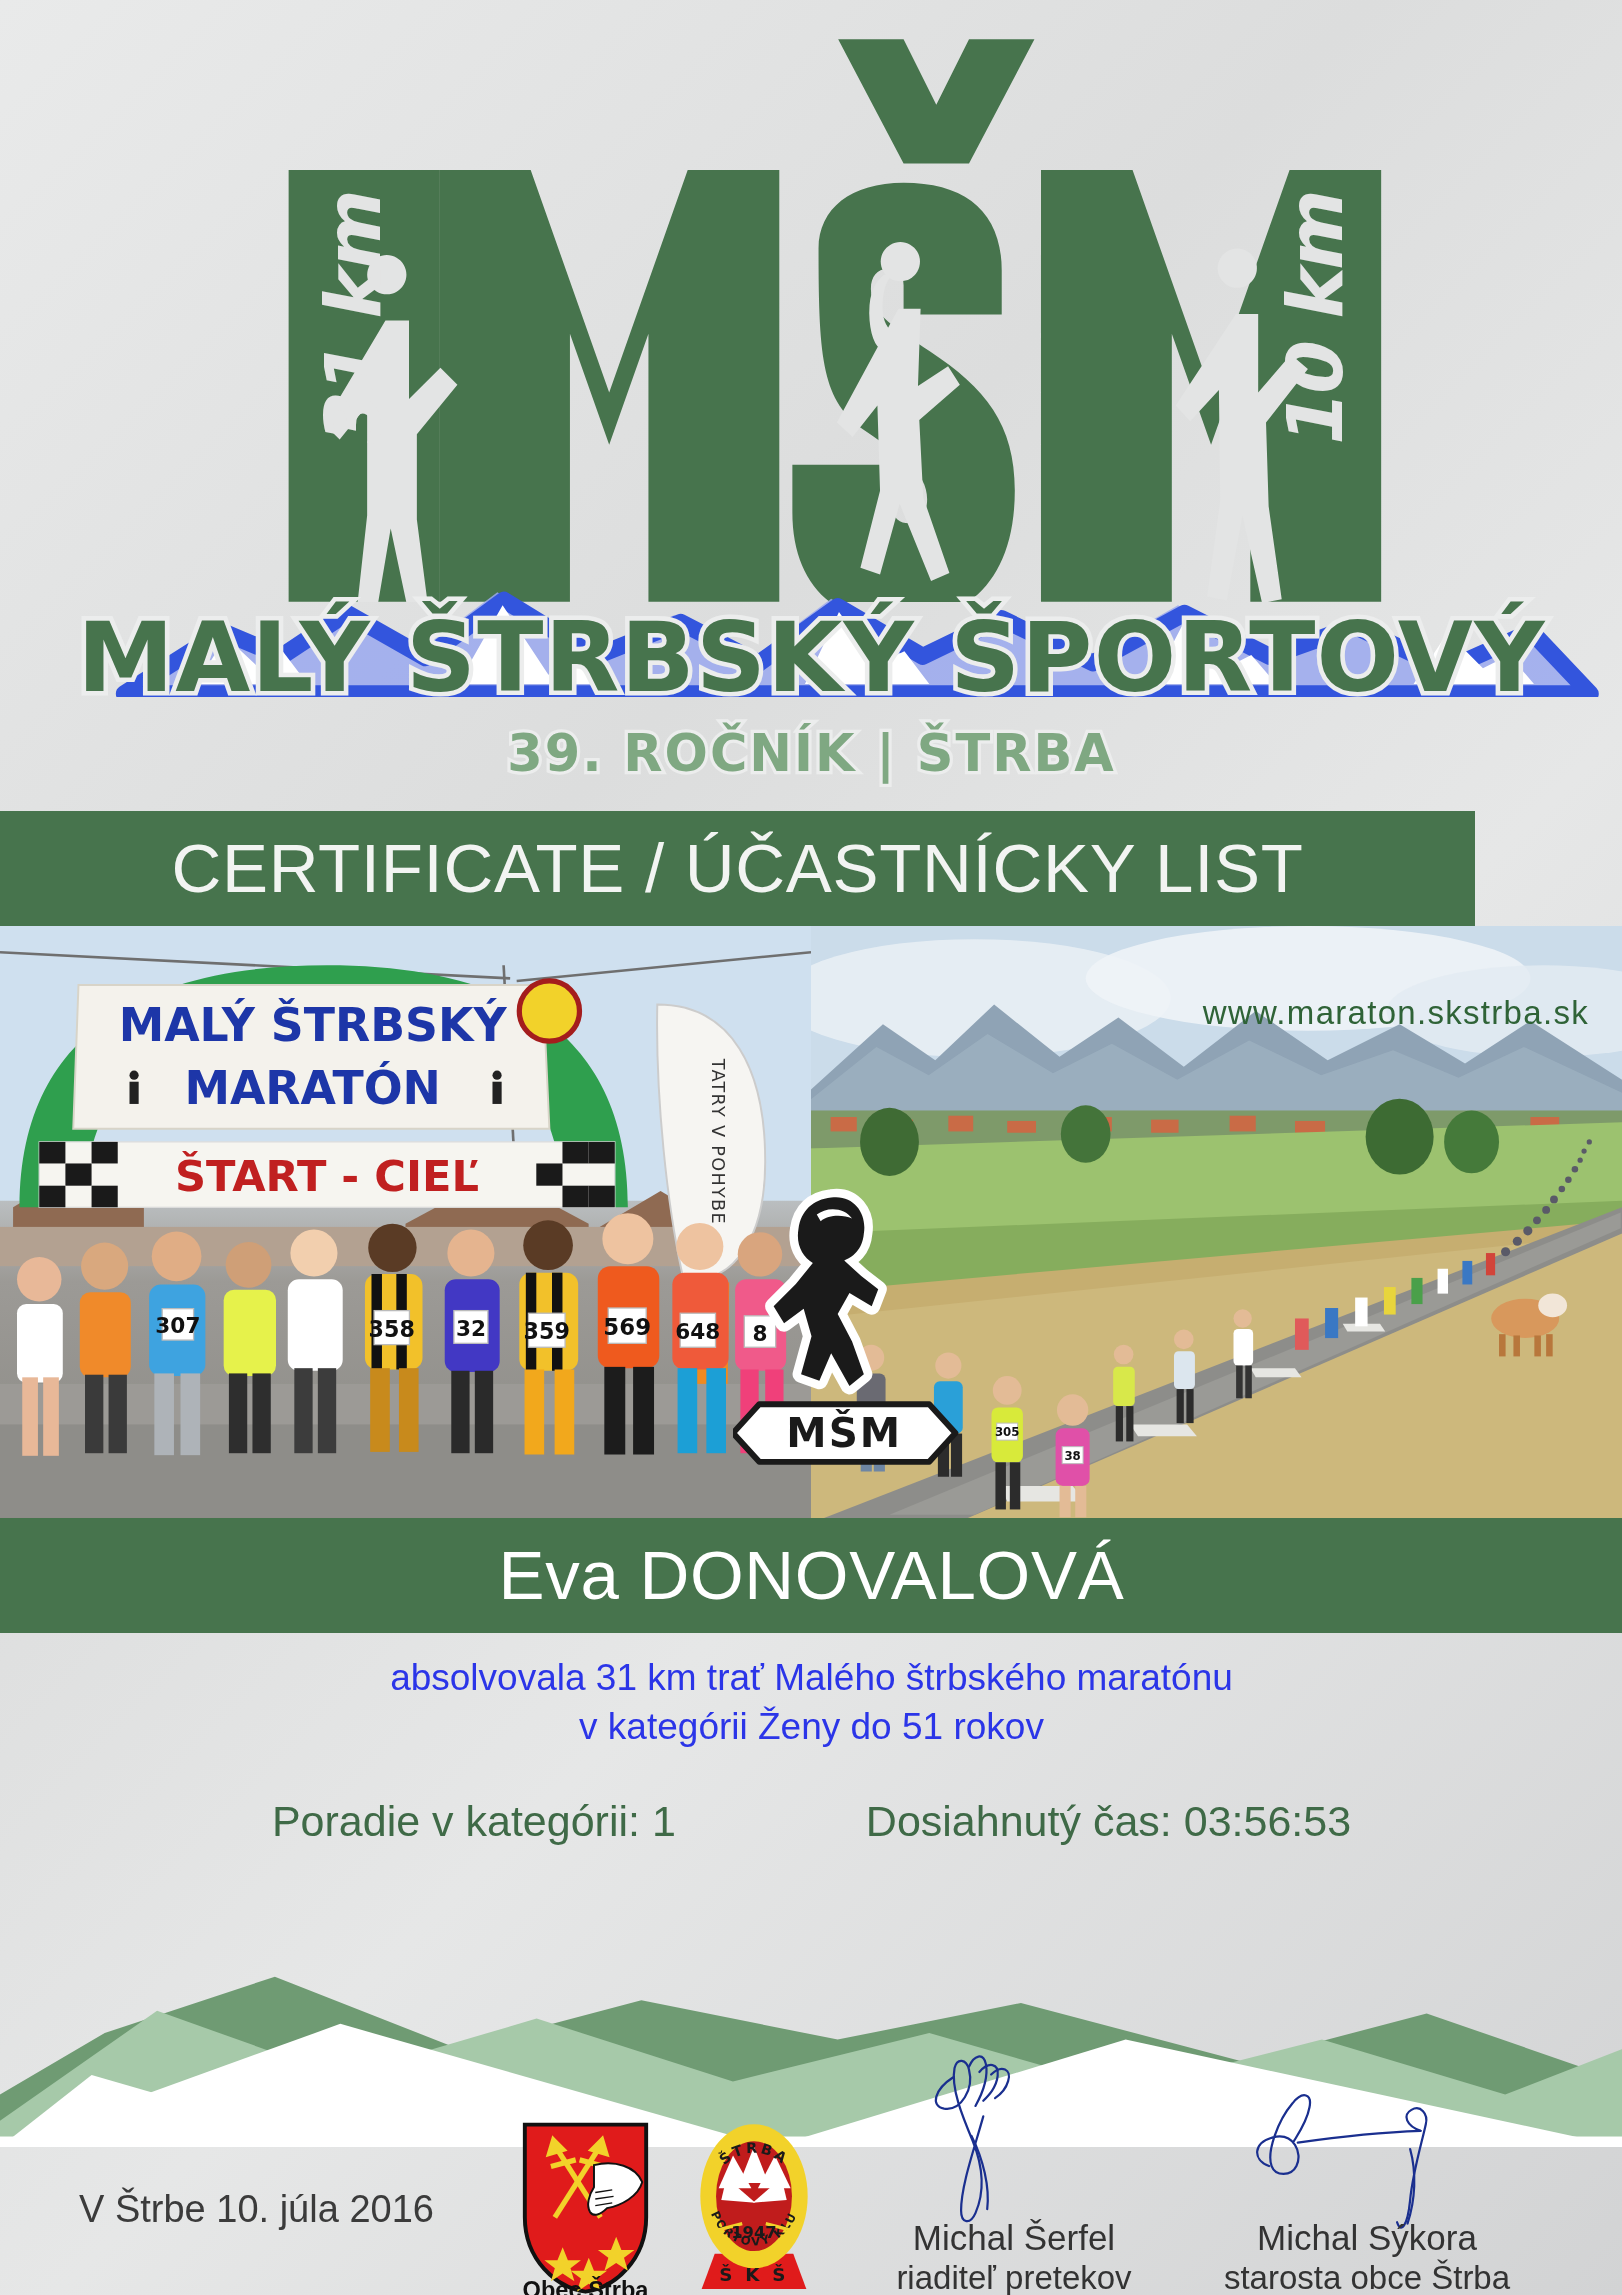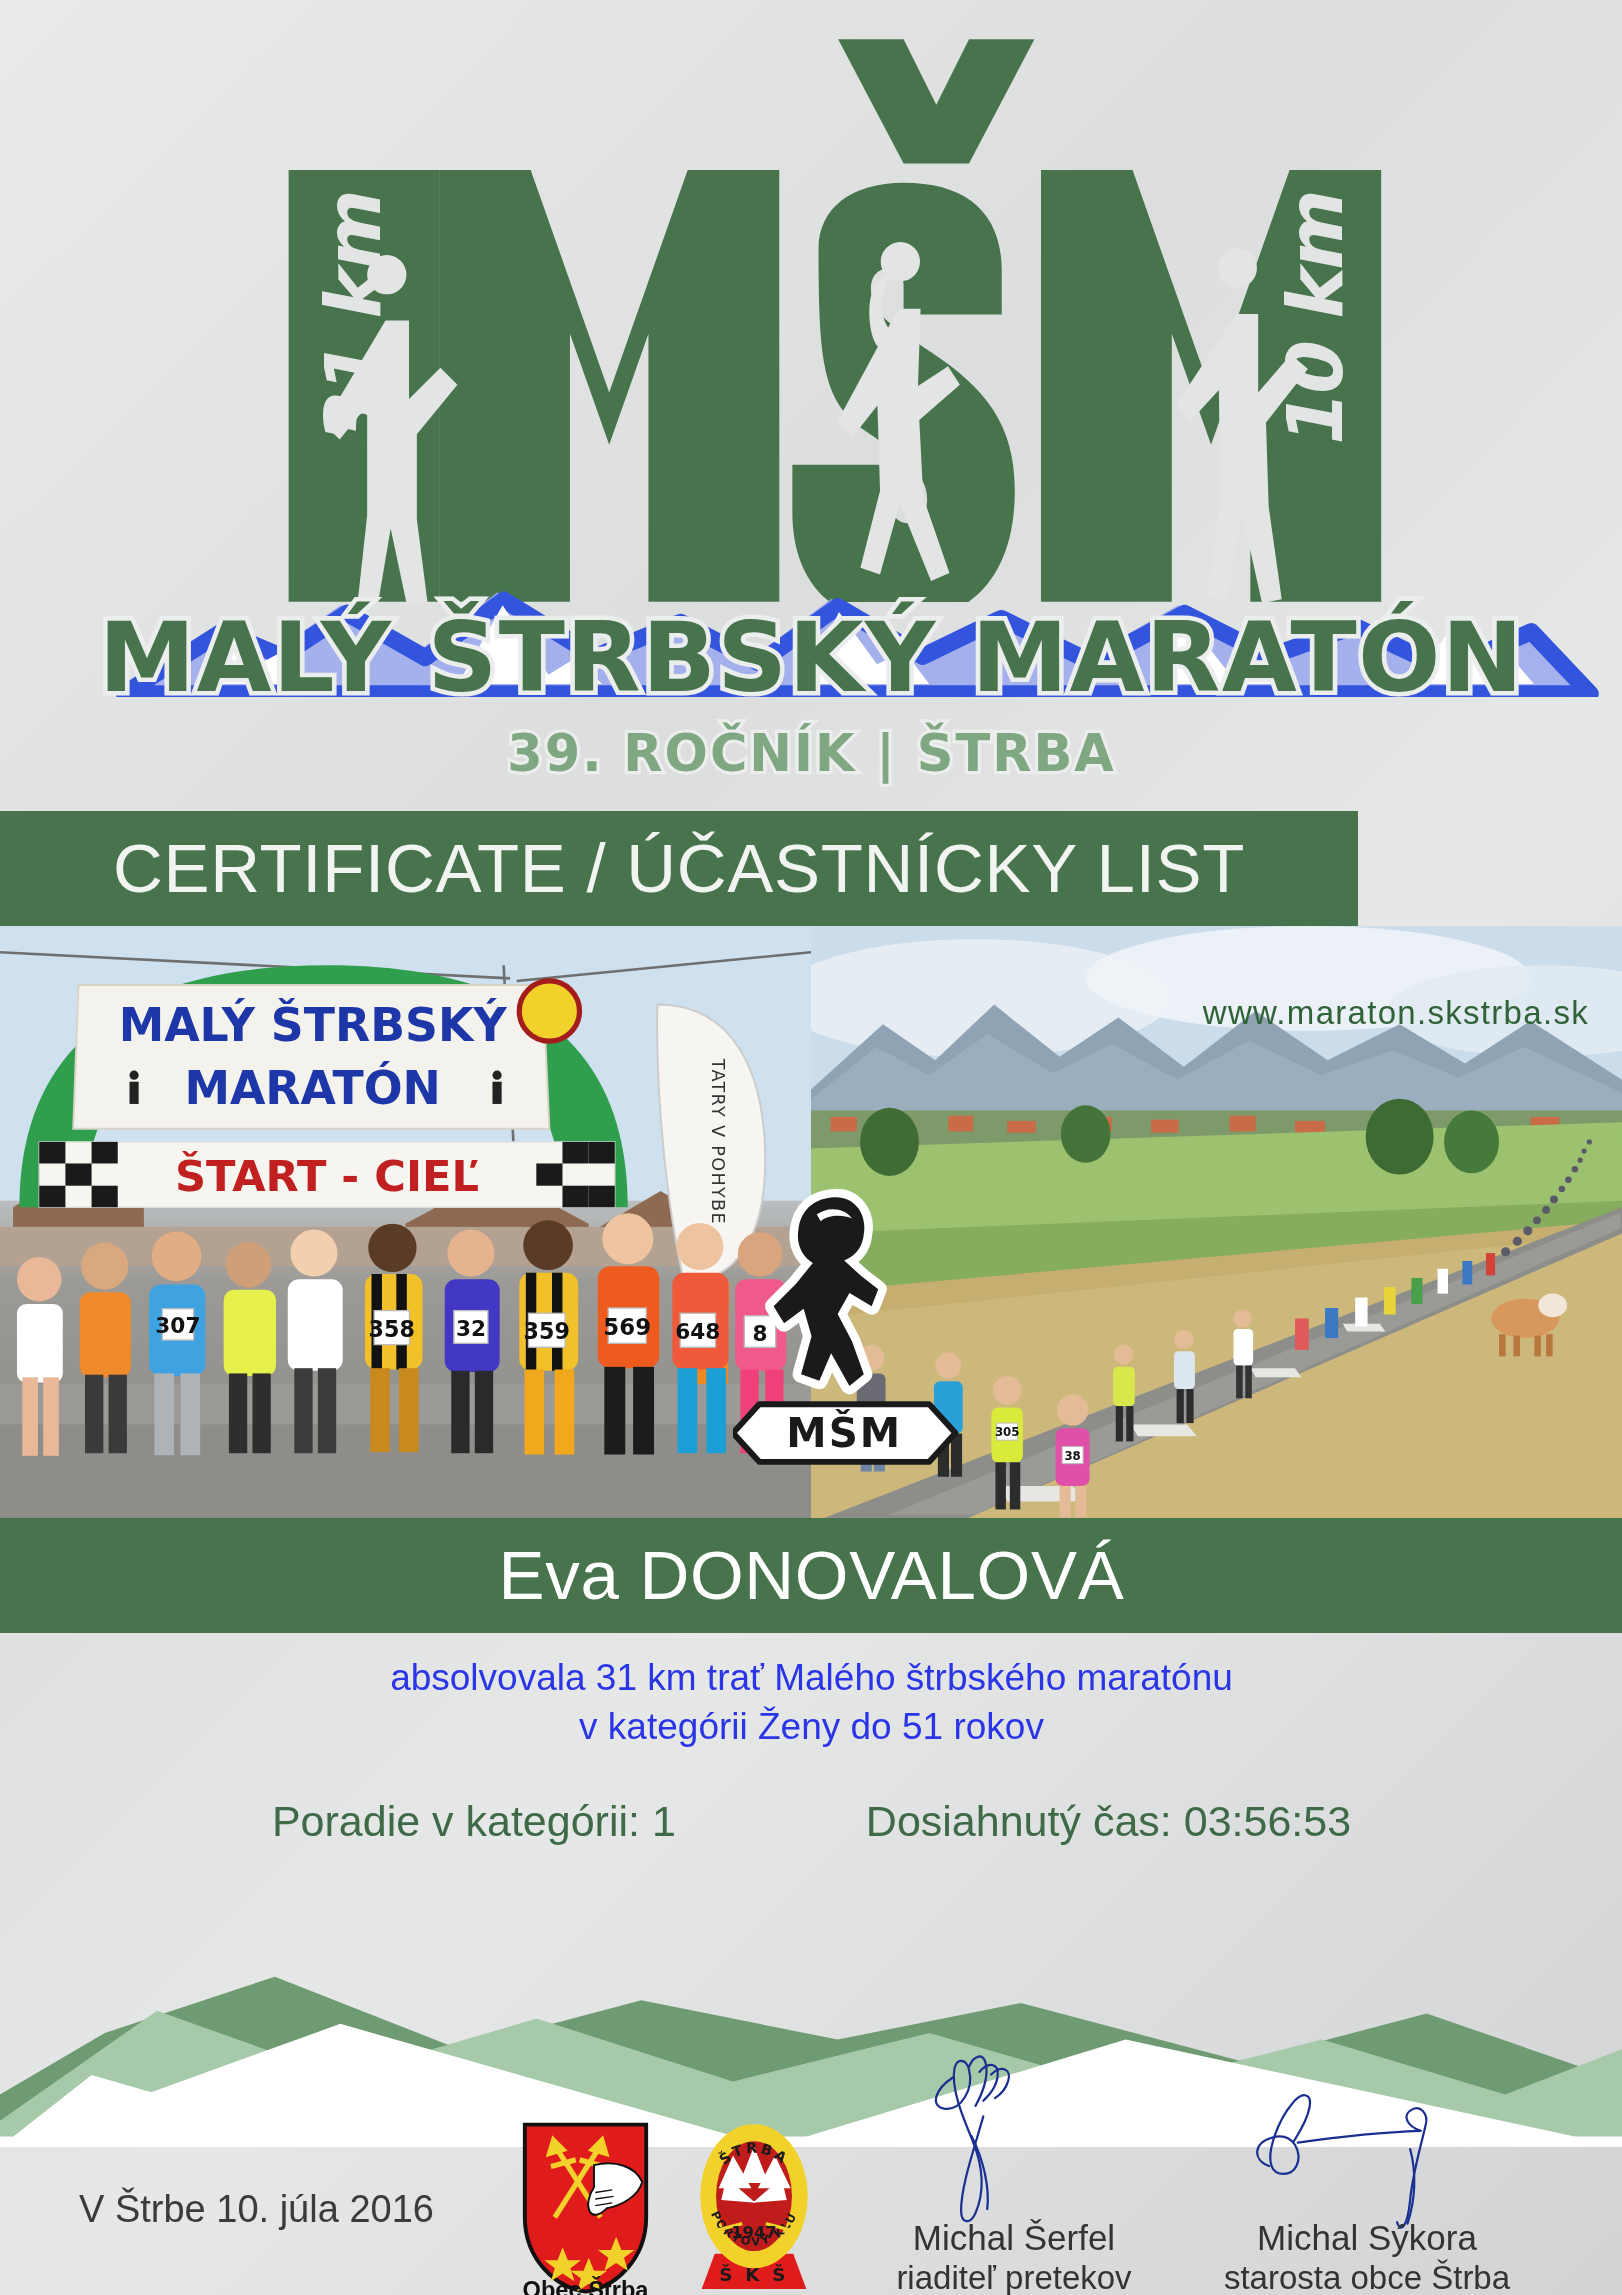--- a/index.html
+++ b/index.html
@@ -40,21 +40,21 @@
   .sub-title {
     margin-top:22px;
     font-size:51px; font-weight:bold; letter-spacing:2px;
     color:#7fa882; line-height:1;
     -webkit-text-stroke:6.5px #eceded; paint-order:stroke fill;
     font-family:"DejaVu Sans", sans-serif;
   }
 
   
   .cert-band {
-    position:absolute; left:0; top:811px; width:1358px; height:115px;
+    position:absolute; left:0; top:811px; width:1475px; height:115px;
     background:#47744d; display:flex; align-items:center; justify-content:center;
   }
   .cert-band-text {
     color:#f2f4f2; font-size:69px; font-weight:normal; letter-spacing:0.7px;
     font-family:"Liberation Sans", sans-serif;
     white-space:nowrap;
   }
 
   
   .photo-strip {
@@ -206,21 +206,21 @@
       <path d="M190,215 L340,120 L430,158 L530,92 L650,160 L770,72 L910,158 L1040,106 L1160,168 L1280,82 L1410,158 L1530,100 L1670,168 L1810,92 L1940,158 L2070,112 L2210,178 L2340,120 L2430,215 Z" fill="none" stroke="#3355dd" stroke-width="26" stroke-linejoin="round"></path>
 
       <path d="M300,200 L345,128 L392,172 L432,150 L470,200 Z
                M700,200 L768,80 L838,186 L880,160 L920,200 Z
                M1230,200 L1282,90 L1340,170 L1382,150 L1420,200 Z
                M1760,200 L1812,100 L1872,176 L1912,156 L1950,200 Z
                M2160,200 L2212,122 L2266,176 L2306,156 L2344,200 Z" fill="#ffffff"></path>
     </svg>
 
     <div class="title-block">
-      <div class="main-title">MALÝ ŠTRBSKÝ MARATÓN</div>
+      <div class="main-title">MALÝ ŠTRBSKÝ ŠPORTOVÝ</div>
       <div class="sub-title">39. ROČNÍK | ŠTRBA</div>
     </div>
   </div>
 
   <div class="cert-band">
     <span class="cert-band-text">CERTIFICATE / ÚČASTNÍCKY LIST</span>
   </div>
 
   <div class="photo-strip">
 

